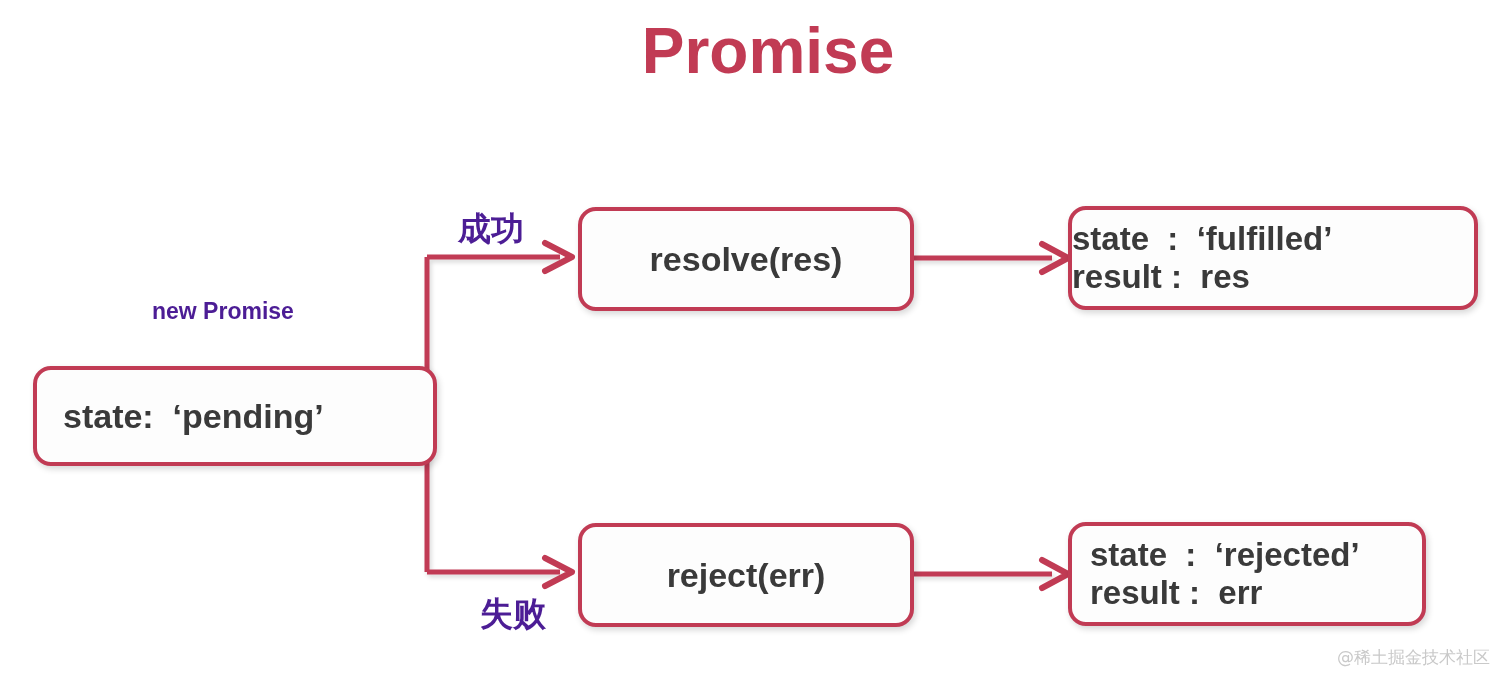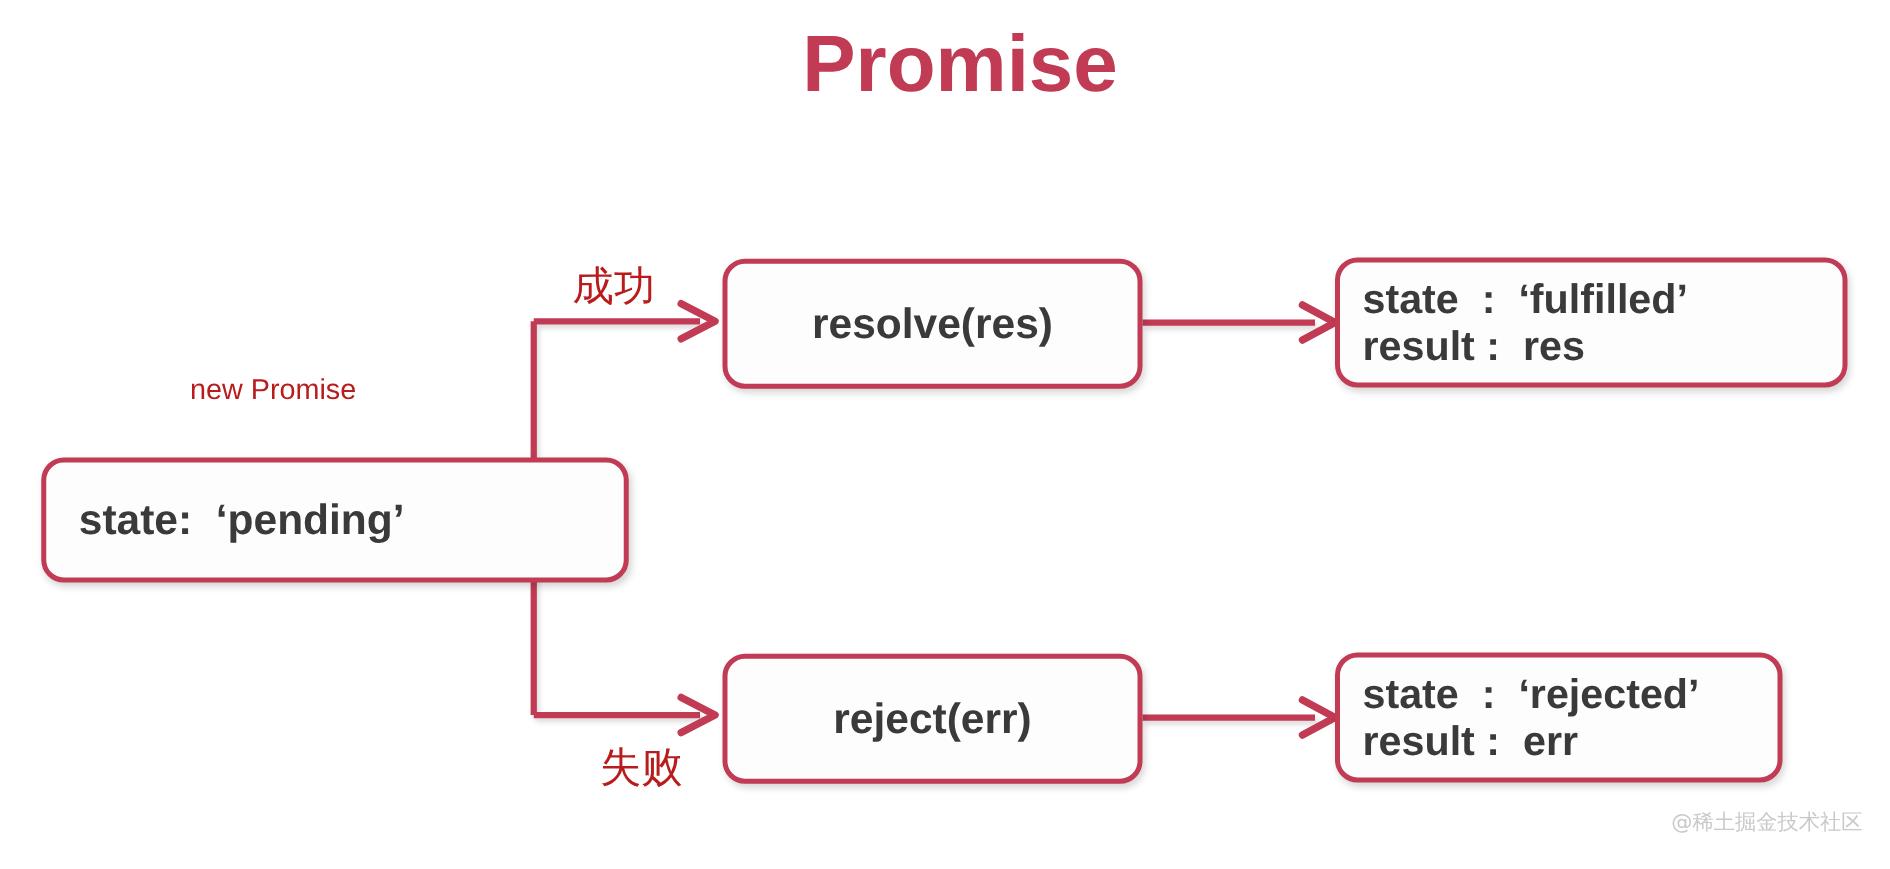--- a/index.html
+++ b/index.html
@@ -50,21 +50,21 @@
 
   .node-line {
     white-space: pre;
     line-height: 1.08;
   }
 
   
   #box-pending {
     left: 33px;
     top: 366px;
-    width: 470px;
+    width: 404px;
     height: 100px;
     padding-left: 26px;
     font-size: 34px;
   }
 
   
   #box-resolve {
     left: 578px;
     top: 207px;
     width: 336px;
@@ -78,41 +78,40 @@
     height: 104px;
     font-size: 34px;
   }
 
   
   #box-fulfilled {
     left: 1068px;
     top: 206px;
     width: 410px;
     height: 104px;
-    padding-left: 18px;
     font-size: 33px;
   }
   #box-rejected {
     left: 1068px;
     top: 522px;
     width: 358px;
     height: 104px;
     padding-left: 18px;
     font-size: 33px;
   }
   #box-fulfilled .node-line,
   #box-rejected .node-line {
     line-height: 1.16;
   }
 
   
   .label {
     position: absolute;
-    color: #b91c1c;
-    font-weight: normal;
+    color: #4c1d95;
+    font-weight: bold;
     white-space: pre;
   }
   #label-new-promise {
     left: 104px;
     top: 298px;
     font-size: 23px;
     margin-left: 48px;
   }
   #label-success {
     left: 458px;

